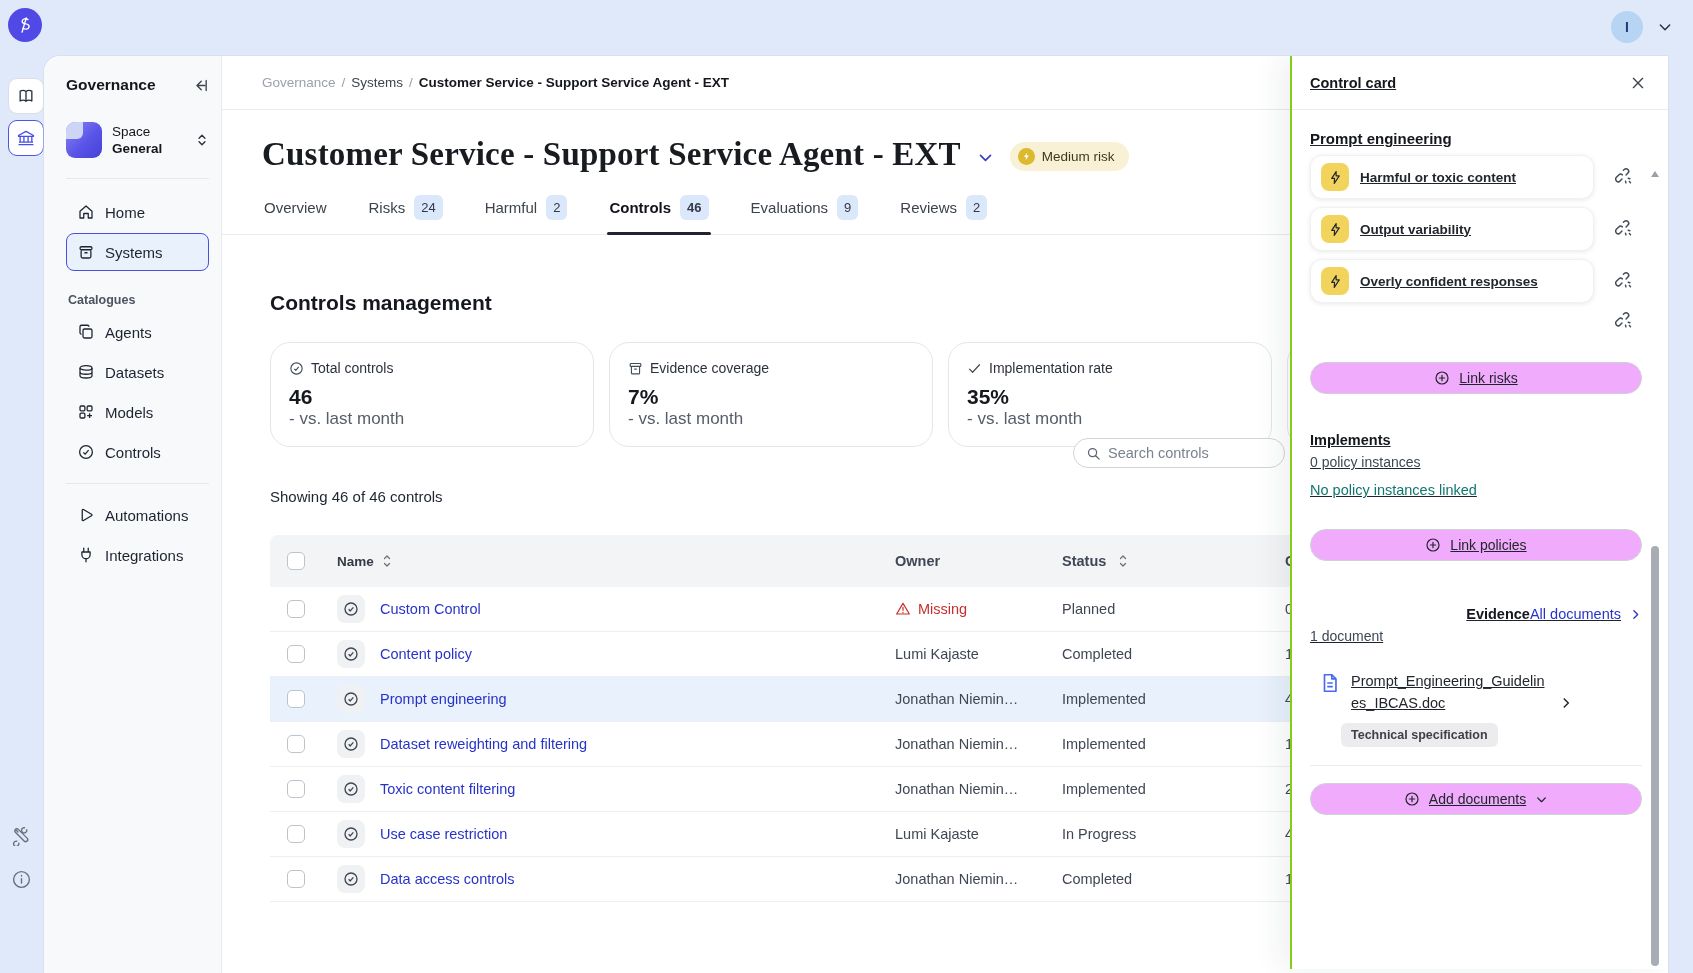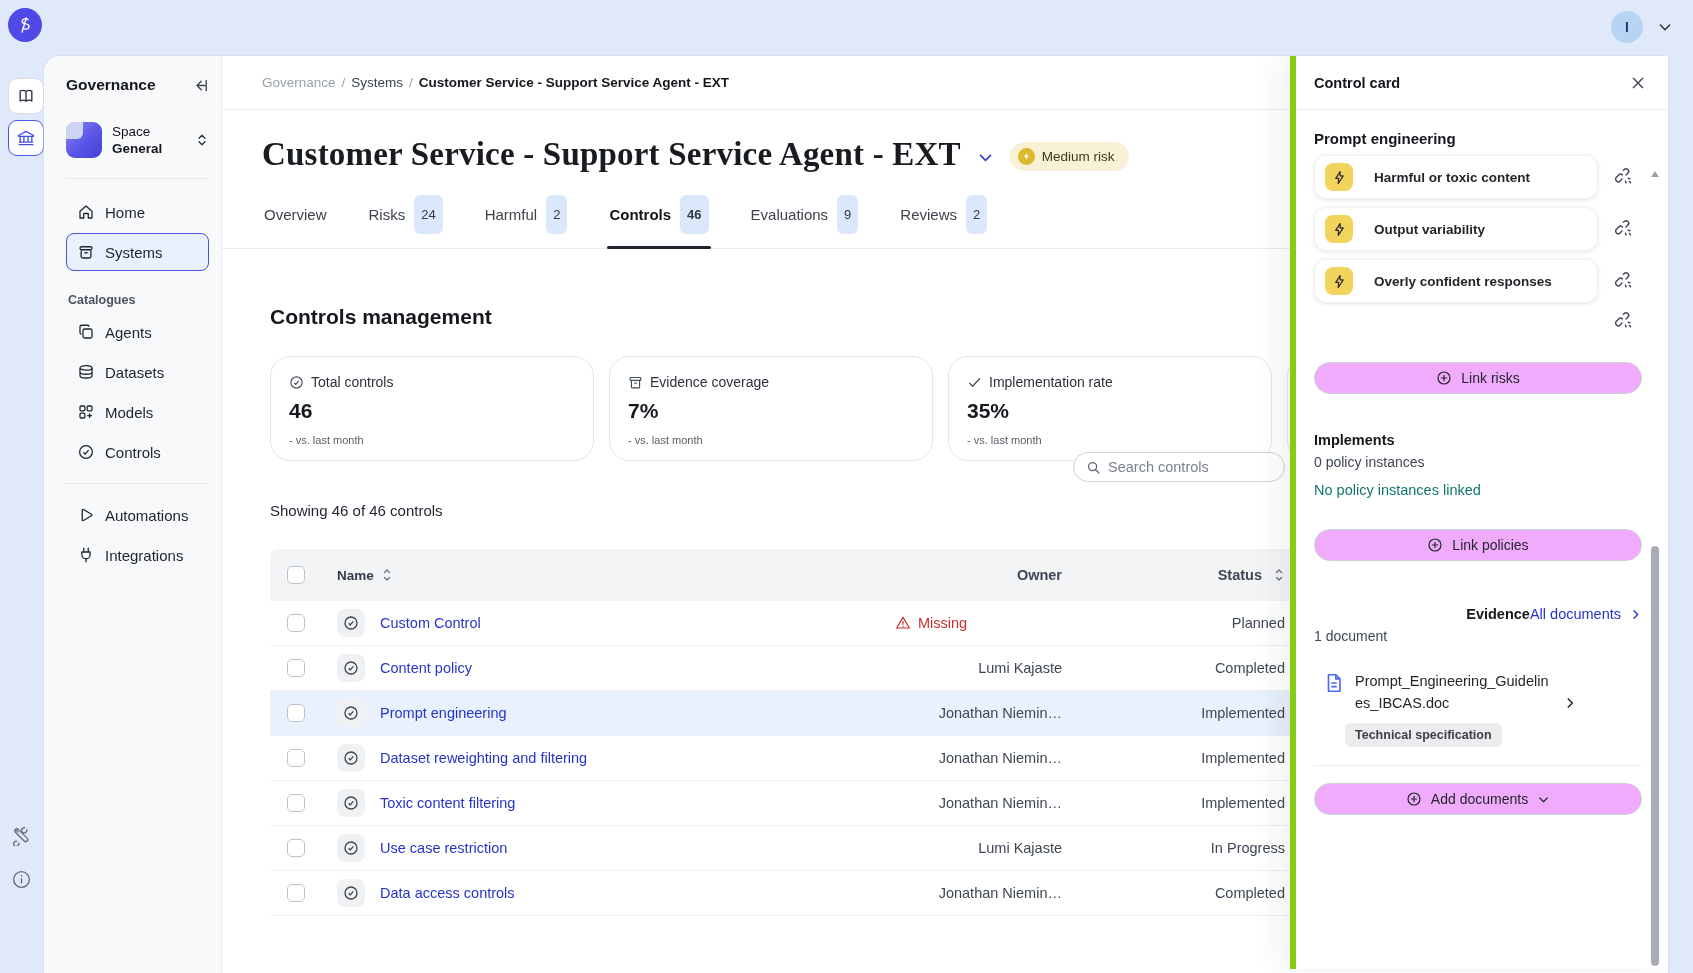--- a/index.html
+++ b/index.html
@@ -41,64 +41,64 @@
   .crumb-bar .mid { color:#3c434d; }
   .crumb-bar .sep { color:#9aa1ab; margin:0 6px; }
   .crumb-bar .last { color:#14171c; font-weight:bold; }
   .title-row { display:flex; align-items:center; gap:16px; padding:26px 0 0 40px; }
   .page-title { font-family:"Liberation Serif","DejaVu Serif",serif; font-size:33px; color:#181b20; letter-spacing:.2px; }
   .title-chev { color:#3b3fc4; margin-top:6px; cursor:pointer; }
   .risk-badge { display:flex; align-items:center; gap:7px; background:#f8f1d6; border-radius:16px; padding:6px 14px 6px 8px; font-size:13.5px; color:#3e3a20; margin-top:4px; }
   .risk-badge .dot { width:17px; height:17px; border-radius:50%; background:#ddb92e; display:flex; align-items:center; justify-content:center; }
   .tabs { display:flex; gap:38px; padding-left:40px; margin-top:22px; border-bottom:1px solid #e9ebee; }
   .tab { display:flex; align-items:center; gap:9px; padding:0 2px 14px; font-size:15px; color:#3c434d; cursor:pointer; position:relative; }
-  .tab .cnt { background:#dbe7fa; border-radius:6px; padding:12px 7px; font-size:13px; color:#323945; }
+  .tab .cnt { background:#dbe7fa; border-radius:6px; padding:5px 7px; font-size:13px; color:#323945; }
   .tab.active { color:#101319; font-weight:bold; }
   .tab.active:after { content:""; position:absolute; left:0; right:0; bottom:-1px; height:3px; background:#1f2430; border-radius:2px; }
 
   .section { padding:56px 0 0 48px; position:relative; }
   .sec-title { font-size:21px; font-weight:bold; color:#15181d; }
   .cards { display:flex; gap:15px; margin-top:27px; }
   .card { width:324px; flex:0 0 324px; height:105px; border:1px solid #e4e6ea; border-radius:20px; padding:17px 18px; }
   .card-label { display:flex; align-items:center; gap:7px; font-size:14px; color:#2b323c; }
   .card-label svg { width:15px; height:15px; color:#454d58; }
   .card-value { font-size:21px; font-weight:bold; margin-top:9px; color:#15181d; }
-  .card-delta { font-size:11px; color:#565e6a; margin-top:11px; }
+  .card-delta { font-size:17px; color:#565e6a; }
 
   .list-meta { margin-top:34px; font-size:15px; color:#1d2430; height:30px; display:flex; align-items:center; }
   .search { position:absolute; left:851px; top:203px; width:212px; height:30px; border:1px solid #cfd4da; border-radius:16px; display:flex; align-items:center; gap:7px; padding:0 12px; background:#fff; }
   .search input { border:none; outline:none; font-size:14.5px; color:#3c434d; width:150px; background:transparent; font-family:inherit; }
   .search input::placeholder { color:#7a828e; }
 
   
   .table { margin-top:24px; width:1165px; }
-  .trow { display:flex; align-items:center; border-bottom:1px solid #eceef0; height:45px; background:#fff; cursor:pointer;text-align:right; }
+  .trow { display:flex; align-items:center; border-bottom:1px solid #eceef0; height:45px; background:#fff; cursor:pointer; }
   .trow.head { height:52px; background:#f3f4f6; border-radius:8px 8px 0 0; border-bottom:none; font-size:13.5px; font-weight:bold; color:#343b46; cursor:default; }
   .trow.sel { background:#e8f1fc; }
   .c-check { flex:0 0 52px; display:flex; justify-content:center; }
   .cbox { width:18px; height:18px; border:1.5px solid #bcc3cc; border-radius:5px; background:#fff; cursor:pointer; }
   .c-main { flex:0 0 573px; display:flex; align-items:center; gap:15px; padding-left:15px; }
   .chip-ico { width:28px; height:28px; border-radius:8px; background:#f0f1f3; display:flex; align-items:center; justify-content:center; color:#3f4754; }
   .link { color:#2733c8; font-size:14.5px; cursor:pointer; }
   .c-owner { flex:0 0 167px; font-size:14.5px; color:#3f4754; }
   .c-status { flex:0 0 223px; font-size:14.5px; color:#3f4754; }
   .c-4 { flex:0 0 140px; font-size:14.5px; color:#3f4754; }
   .sort { display:inline-flex; flex-direction:column; margin-left:7px; vertical-align:-2px; color:#6a727d; cursor:pointer; }
   .missing { color:#c4302e; display:flex; align-items:center; gap:7px; font-size:14.5px; }
 
   
-  .panel { position:absolute; top:0; right:0; bottom:4px; width:378px; background:#fff; border-left:6px solid #84cc16; box-shadow:-10px 0 28px rgba(30,40,60,.07); z-index:5; }
+  .panel { position:absolute; top:0; right:0; bottom:4px; width:378px; background:#fff; border-left:2px solid #84cc16; box-shadow:-10px 0 28px rgba(30,40,60,.07); z-index:5;text-decoration:underline; }
   .panel-head { height:54px; border-bottom:1px solid #e9ebee; display:flex; align-items:center; justify-content:space-between; padding:0 22px 0 18px; }
   .panel-title { font-size:14.5px; font-weight:bold; color:#14171c; }
   .close-x { color:#3c434d; cursor:pointer; }
   .panel-body { padding:20px 26px 0 18px; }
   .ctl-name { font-size:15px; font-weight:bold; color:#14171c; }
   .risk-row { display:flex; align-items:center; margin-top:8px; }
   .risk-row:first-of-type { margin-top:28px; }
-  .risk-card { flex:0 0 284px; height:44px; background:#fff; border:1px solid #f0f1f3; border-radius:12px; box-shadow:0 1px 4px rgba(25,30,45,.10); display:flex; align-items:center; gap:21px; padding:0 10px; cursor:pointer; }
+  .risk-card { flex:0 0 284px; height:44px; background:#fff; border:1px solid #f0f1f3; border-radius:12px; box-shadow:0 1px 4px rgba(25,30,45,.10); display:flex; align-items:center; gap:11px; padding:0 10px; cursor:pointer; }
   .bolt-chip { width:28px; height:28px; border-radius:8px; background:#f2d45c; display:flex; align-items:center; justify-content:center; color:#23262b; }
   .risk-label { font-size:13.5px; font-weight:bold; color:#23262b; }
   .unlink-btn { margin-left:auto; margin-right:8px; color:#454d58; cursor:pointer; }
   .pill-btn { margin-top:31px; width:100%; height:32px; border:1px solid #cdd2d8; border-radius:17px; background:#f0abfc; display:flex; align-items:center; justify-content:center; gap:9px; font-size:14px; color:#23262b; cursor:pointer; font-family:inherit; }
   .p-h { font-size:14.5px; font-weight:bold; color:#14171c; }
   .p-sub { font-size:14px; color:#3f4754; margin-top:6px; }
   .p-empty { font-size:14.5px; color:#0f766e; margin-top:12px; }
   .ev-head { display:flex; align-items:center; justify-content:flex-end; margin-top:45px; }
   .ev-link { display:flex; align-items:center; gap:8px; color:#2733c8; font-size:14.5px; cursor:pointer; }
   .doc-row { display:flex; margin-top:26px; padding-left:9px; cursor:pointer; }

